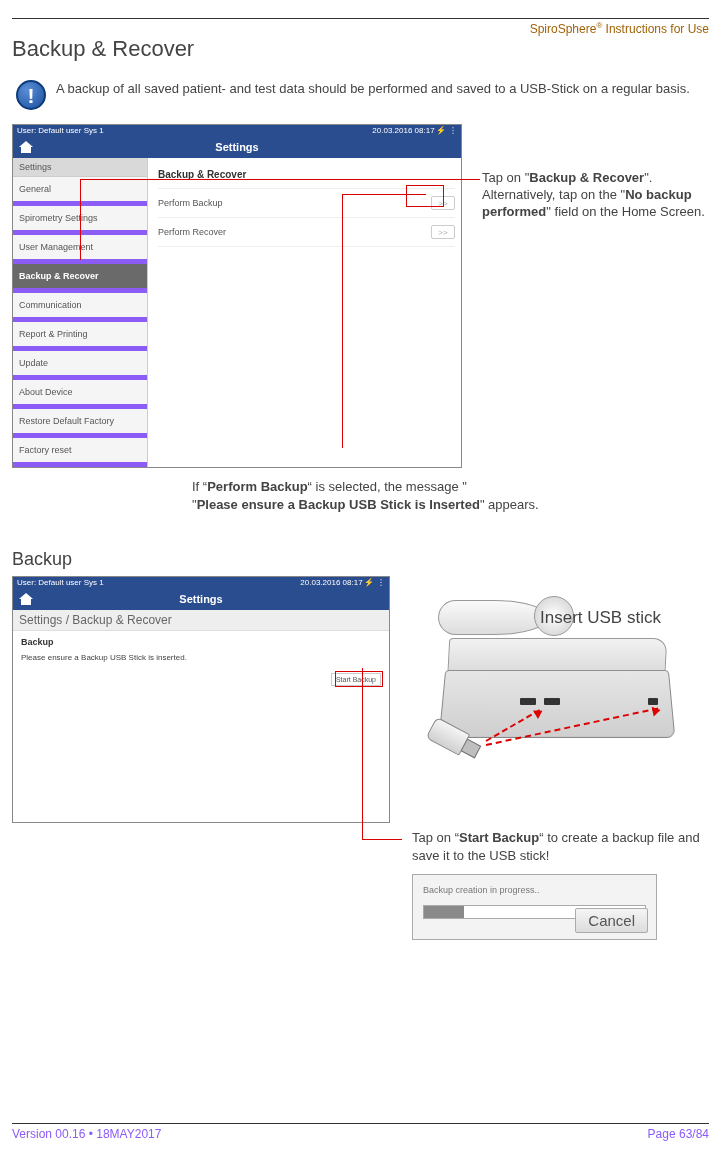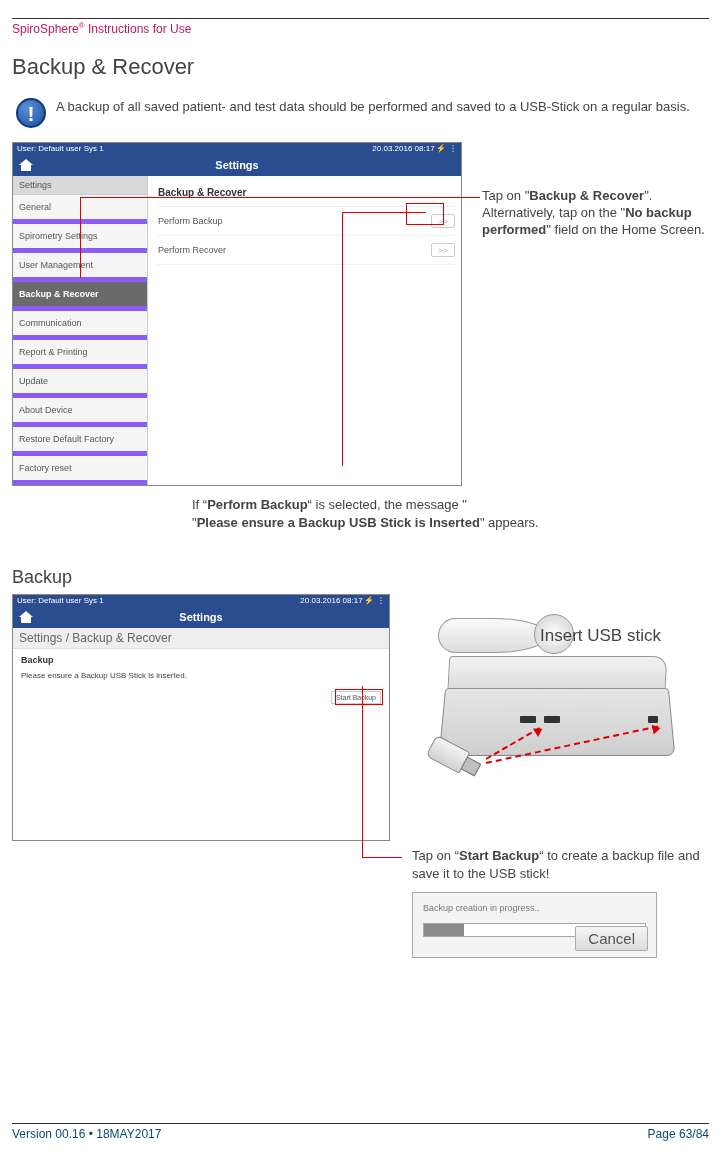--- a/index.html
+++ b/index.html
@@ -12,24 +12,23 @@
     color: #333;
   }
   .page {
     padding: 18px 18px 0 12px;
   }
   .top-rule {
     border-top: 1px solid #333;
     margin-bottom: 2px;
   }
   .hdr-right {
-    text-align: left;
+    text-align: right;
     font-size: 12px;
-    color: #be185d;
-    margin-bottom: 18px;
+    color: #a16207;
   }
   .hdr-right sup { font-size: 8px; }
   h1.section-title {
     font-size: 22px;
     font-weight: 400;
     color: #444;
     margin-bottom: 18px;
   }
   .info-row {
     display: flex;
@@ -382,21 +381,21 @@
   .footer {
     position: absolute;
     left: 12px; right: 18px;
     bottom: 24px;
   }
   .foot-rule { border-top: 1px solid #333; margin-bottom: 3px; }
   .foot-row {
     display: flex;
     justify-content: space-between;
     font-size: 12px;
-    color: #0c4a6e;
+    color: #8b5cf6;
   }
   .leaderbox { position: relative; }
 </style>
 </head>
 <body>
 
 <div class="page">
   <div class="top-rule"></div>
   <div class="hdr-right">
     <span>SpiroSphere</span><sup>®</sup><span> Instructions for Use</span>

